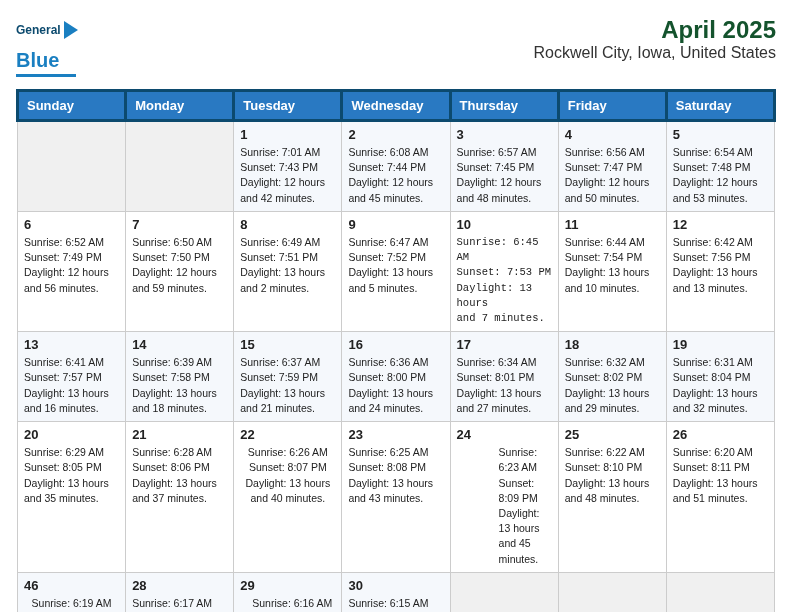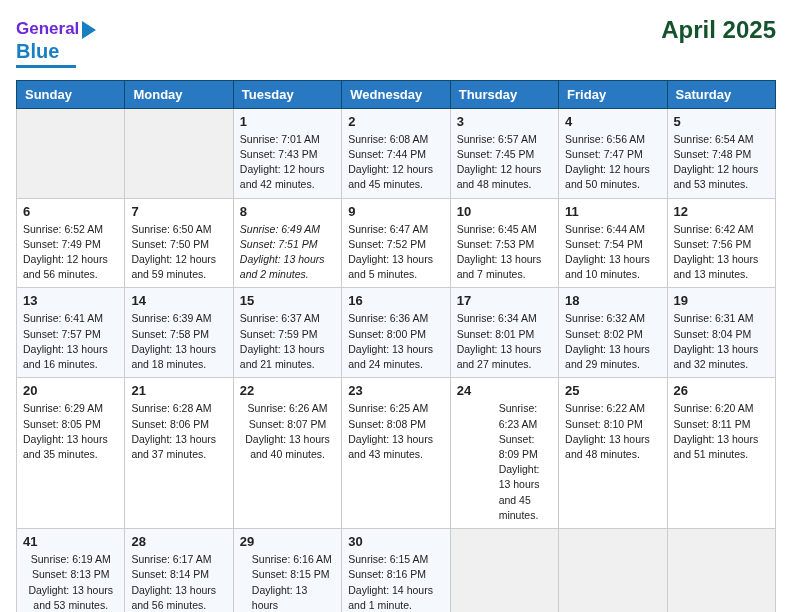--- a/index.html
+++ b/index.html
@@ -50,21 +50,21 @@
       border-collapse: collapse;
       font-size: 11px;
     }
     thead tr th {
       background: #2979c2;
       color: #fff;
       padding: 6px 8px;
       text-align: left;
       font-size: 13px;
       font-weight: bold;
-      border: 1px solid #0c4a6e;
+      border: 3px solid #0c4a6e;
     }
     tbody tr td {
       border: 1px solid #ccc;
       vertical-align: top;
       padding: 5px 6px;
       width: 108px;
       min-height: 80px;
       background: #fff;
     }
     tbody tr:nth-child(odd) td {
@@ -89,30 +89,31 @@
       background: #f0f0f0 !important;
     }
   </style>
 </head>
 <body>
 
 <div class="header">
   <div class="logo-area">
     <div style="display:flex; align-items:center; gap:0px;">
       <span class="logo-text">
-        <span style="color:#6d28d9; font-weight:bold; font-size:17px;">General</span><span style="display:inline-block; width:0; height:0; border-top:9px solid transparent; border-bottom:9px solid transparent; border-left:14px solid #1a7fc1; margin-left:3px; margin-bottom:-2px; vertical-align:middle;"></span>
+        <span style="color:#0c4a6e; font-weight:bold; font-size:12px;">General</span><span style="display:inline-block; width:0; height:0; border-top:9px solid transparent; border-bottom:9px solid transparent; border-left:14px solid #1a7fc1; margin-left:3px; margin-bottom:-2px; vertical-align:middle;"></span>
       </span>
     </div>
-    <div style="display:flex; align-items:center; margin-top:1px;">
+    <div style="display:flex; align-items:center; margin-top:11px;">
       <span style="color:#1a7fc1; font-weight:bold; font-size:20px;">Blue</span>
     </div>
     <div class="logo-line"></div>
   </div>
   <div class="title-area">
     <div class="month-title">April 2025</div>
+    <div class="location-title">Rockwell City, Iowa, United States</div>
   </div>
 </div>
 
 <table>
   <thead>
     <tr>
     <th>Sunday</th>
         <th>Monday</th>
         <th>Tuesday</th>
         <th>Wednesday</th>
@@ -171,35 +172,35 @@
         </td>
         <td>
           <span class="day-number">7</span>
           <div class="day-info" style="white-space: pre-line;">Sunrise: 6:50 AM
 Sunset: 7:50 PM
 Daylight: 12 hours
 and 59 minutes.</div>
         </td>
         <td>
           <span class="day-number">8</span>
-          <div class="day-info" style="white-space: pre-line; font-style: italic;">Sunrise: 6:49 AM
+          <div class="day-info" style="white-space: pre-line;">Sunrise: 6:49 AM
 Sunset: 7:51 PM
 Daylight: 13 hours
 and 2 minutes.</div>
         </td>
         <td>
           <span class="day-number">9</span>
           <div class="day-info" style="white-space: pre-line;">Sunrise: 6:47 AM
 Sunset: 7:52 PM
 Daylight: 13 hours
 and 5 minutes.</div>
         </td>
         <td>
           <span class="day-number">10</span>
-          <div class="day-info" style="white-space: pre-line;">Sunrise: 6:45 AM
+          <div class="day-info" style="white-space: pre-line; font-family: Liberation Mono, monospace;">Sunrise: 6:45 AM
 Sunset: 7:53 PM
 Daylight: 13 hours
 and 7 minutes.</div>
         </td>
         <td>
           <span class="day-number">11</span>
           <div class="day-info" style="white-space: pre-line;">Sunrise: 6:44 AM
 Sunset: 7:54 PM
 Daylight: 13 hours
 and 10 minutes.</div>
@@ -309,21 +310,21 @@
         <td>
           <span class="day-number">26</span>
           <div class="day-info" style="white-space: pre-line;">Sunrise: 6:20 AM
 Sunset: 8:11 PM
 Daylight: 13 hours
 and 51 minutes.</div>
         </td>
       </tr>
       <tr>
         <td>
-          <span class="day-number">41</span>
+          <span class="day-number">46</span>
           <div class="day-info" style="white-space: pre-line; text-align: center;">Sunrise: 6:19 AM
 Sunset: 8:13 PM
 Daylight: 13 hours
 and 53 minutes.</div>
         </td>
         <td>
           <span class="day-number">28</span>
           <div class="day-info" style="white-space: pre-line;">Sunrise: 6:17 AM
 Sunset: 8:14 PM
 Daylight: 13 hours

